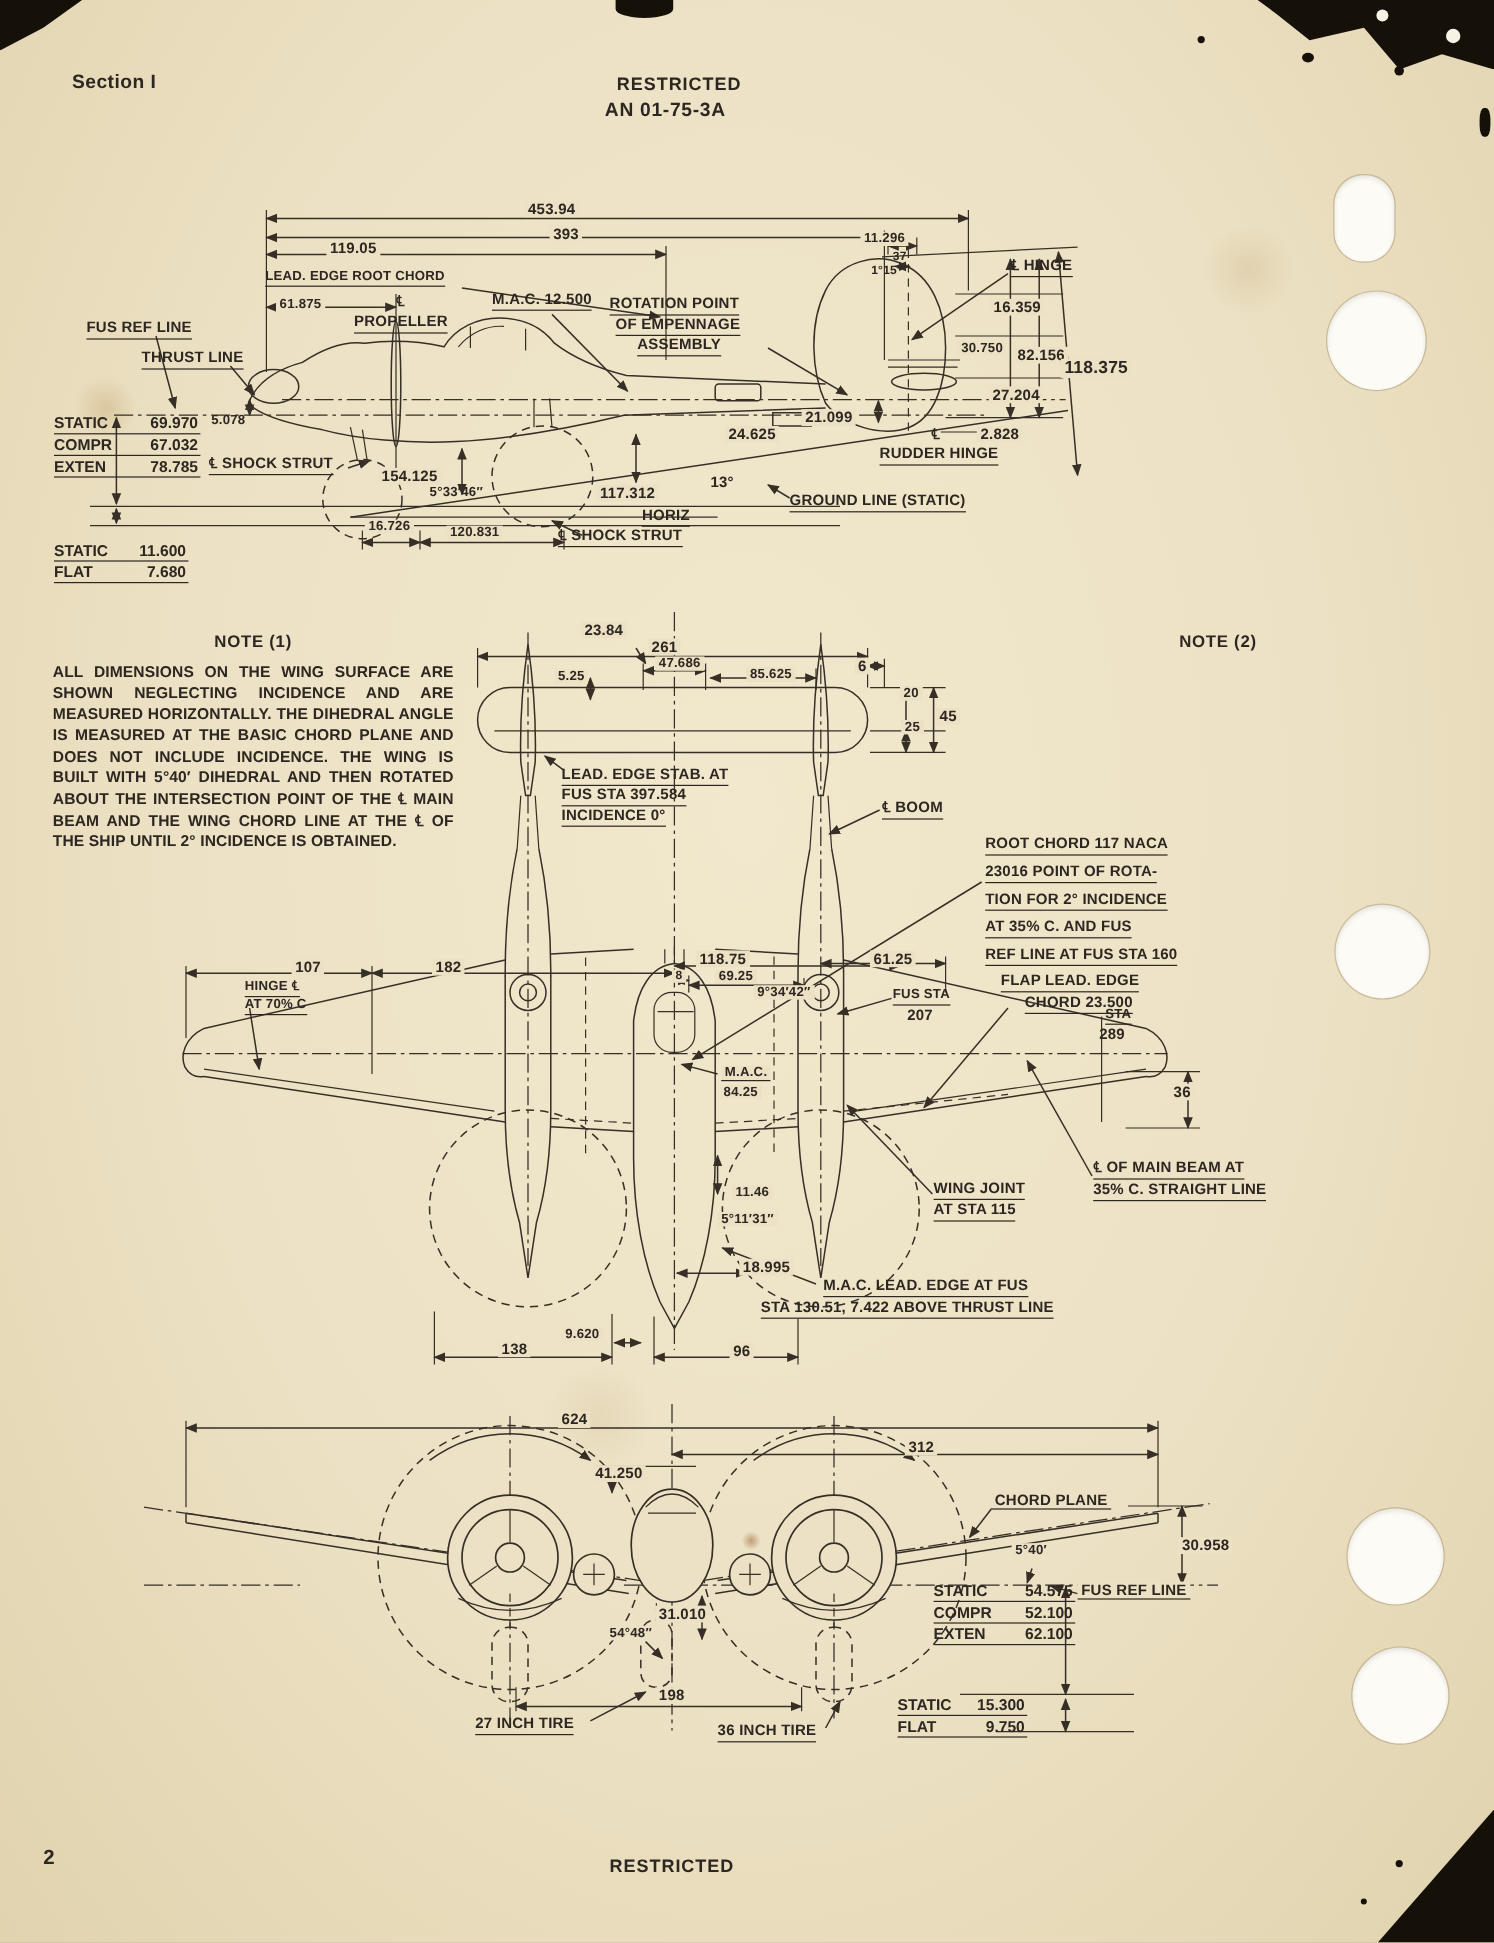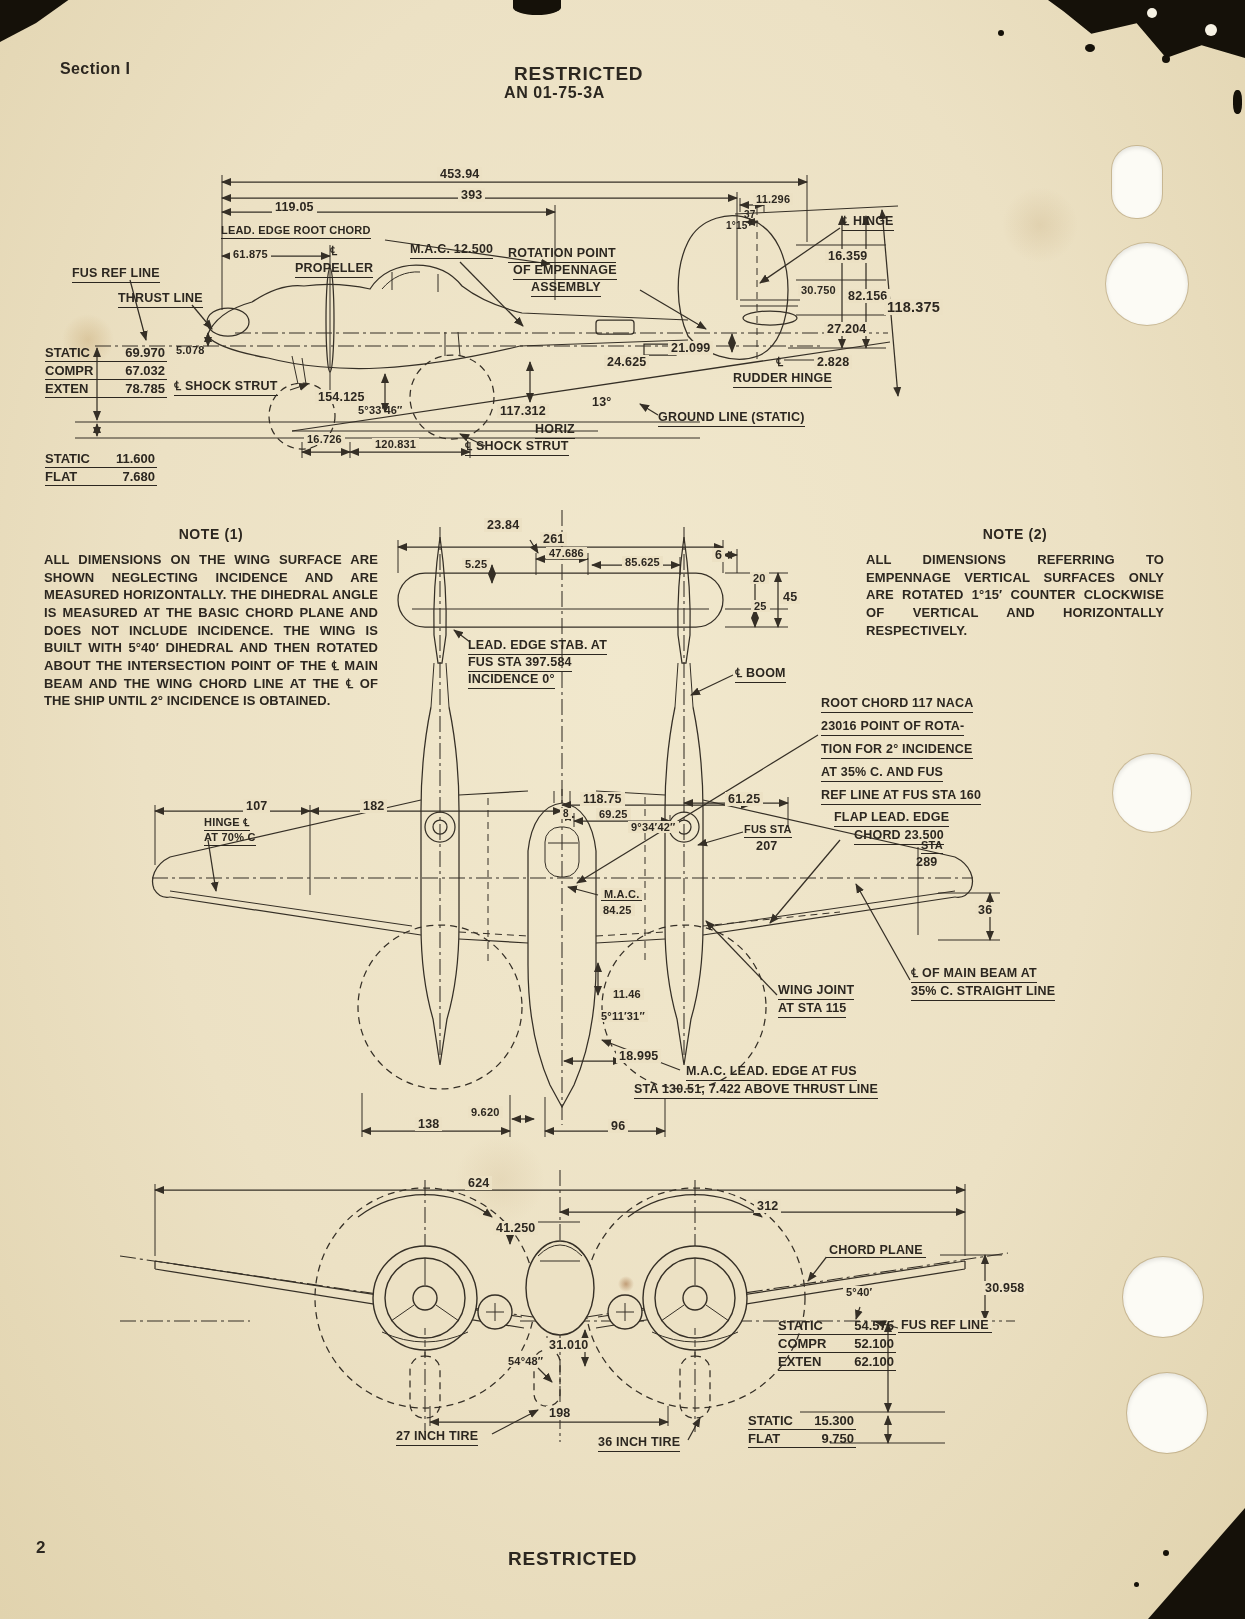--- a/index.html
+++ b/index.html
@@ -7,21 +7,21 @@
     background-color:#ece1c4;
     background-image:
       radial-gradient(circle at 88px 340px, rgba(175,130,60,.25), rgba(175,130,60,0) 26px),
       radial-gradient(circle at 626px 1284px, rgba(140,75,25,.45), rgba(140,75,25,0) 8px),
       radial-gradient(circle at 500px 1180px, rgba(160,120,60,.10), rgba(160,120,60,0) 45px),
       radial-gradient(circle at 1040px 225px, rgba(160,120,60,.14), rgba(160,120,60,0) 38px),
       radial-gradient(ellipse at 50% 42%, #f1e8cd 0%, #ece1c4 55%, #e1d3ae 100%);
     font-family:"Liberation Sans",sans-serif;}
   .lbl{position:absolute;font:700 12.5px/1.12 "Liberation Sans",sans-serif;color:#2c2720;
        letter-spacing:.2px;white-space:nowrap;}
-  .f10{font-size:10px}.f11{font-size:11px}.f14{font-size:14.5px}.f15{font-size:19px}
+  .f10{font-size:10px}.f11{font-size:11px}.f14{font-size:14.5px}.f15{font-size:15px}
   .f16{font-size:16px}.f17{font-size:17px}
   .ul{border-bottom:1.6px solid #2c2720;padding-bottom:1.5px}
   .bg{background:#ece1c4;padding:0 3px}
   .note{position:absolute;color:#2c2720;font-weight:700}
   .note-title{text-align:center;font-size:14px;letter-spacing:.6px;margin-bottom:9px}
   .note-body{font-size:13px;line-height:1.36;text-align:justify;letter-spacing:.1px}
   .oleo{position:absolute;font:700 13px/1 "Liberation Sans",sans-serif;color:#2c2720}
   .oleo .r{display:flex;justify-content:space-between;border-bottom:1.8px solid #2c2720;
            padding:2px 2px 2px 0;gap:12px}
   .caption{position:absolute;text-align:center;color:#24201a;
@@ -253,21 +253,20 @@
       <line x1="648" y1="280" x2="660" y2="258" marker-end="url(#a3)"></line>
     </g>
   </svg>
 
   <div class="note" style="left:44px;top:526px;width:334px">
     <div class="note-title">NOTE (1)</div>
     <div class="note-body">ALL DIMENSIONS ON THE WING SURFACE ARE SHOWN NEGLECTING INCIDENCE AND ARE MEASURED HORIZONTALLY. THE DIHEDRAL ANGLE IS MEASURED AT THE BASIC CHORD PLANE AND DOES NOT INCLUDE INCIDENCE. THE WING IS BUILT WITH 5°40′ DIHEDRAL AND THEN ROTATED ABOUT THE INTERSECTION POINT OF THE ℄ MAIN BEAM AND THE WING CHORD LINE AT THE ℄ OF THE SHIP UNTIL 2° INCIDENCE IS OBTAINED.</div>
   </div>
   <div class="note" style="left:866px;top:526px;width:298px">
     <div class="note-title">NOTE (2)</div>
-    <div class="note-body">ALL DIMENSIONS REFERRING TO EMPENNAGE VERTICAL SURFACES ONLY ARE ROTATED 1°15′ COUNTER CLOCKWISE OF VERTICAL AND HORIZONTALLY RESPECTIVELY.</div>
   </div>
 
   <div class="oleo" style="left:45px;top:344px;width:122px">
     <div class="r">
         <span>STATIC</span>
         <span>69.970</span>
       </div>
     <div class="r">
         <span>COMPR</span>
         <span>67.032</span>
@@ -317,21 +316,21 @@
       <span class="lbl bg" style="left: 458px; top: 188px;">393</span>
       <span class="lbl bg" style="left: 272px; top: 200px;">119.05</span>
       <span class="lbl ul f11" style="left: 221px; top: 224px;">LEAD. EDGE ROOT CHORD</span>
       <span class="lbl f11 bg" style="left: 230px; top: 248px;">61.875</span>
       <span class="lbl" style="left: 330px; top: 244px;">℄</span>
       <span class="lbl ul" style="left: 295px; top: 261px;">PROPELLER</span>
       <span class="lbl ul" style="left: 410px; top: 242px;">M.A.C. 12.500</span>
       <span class="lbl ul" style="left: 508px; top: 246px;">ROTATION POINT</span>
       <span class="lbl ul" style="left: 513px; top: 263px;">OF EMPENNAGE</span>
       <span class="lbl ul" style="left: 531px; top: 280px;">ASSEMBLY</span>
-      <span class="lbl f11 bg" style="left: 717px; top: 193px; margin-left: 36px;">11.296</span>
+      <span class="lbl f11 bg" style="left: 717px; top: 193px;">11.296</span>
       <span class="lbl f10" style="left: 744px; top: 209px;">37</span>
       <span class="lbl f10" style="left: 726px; top: 220px;">1°15″</span>
       <span class="lbl ul" style="left: 842px; top: 214px;">℄ HINGE</span>
       <span class="lbl bg" style="left: 825px; top: 249px;">16.359</span>
       <span class="lbl f11 bg" style="left: 798px; top: 284px;">30.750</span>
       <span class="lbl bg" style="left: 845px; top: 289px;">82.156</span>
       <span class="lbl f14 bg" style="left: 884px; top: 299px;">118.375</span>
       <span class="lbl bg" style="left: 824px; top: 322px;">27.204</span>
       <span class="lbl bg" style="left: 814px; top: 355px;">2.828</span>
       <span class="lbl ul" style="left: 72px; top: 266px;">FUS REF LINE</span>

